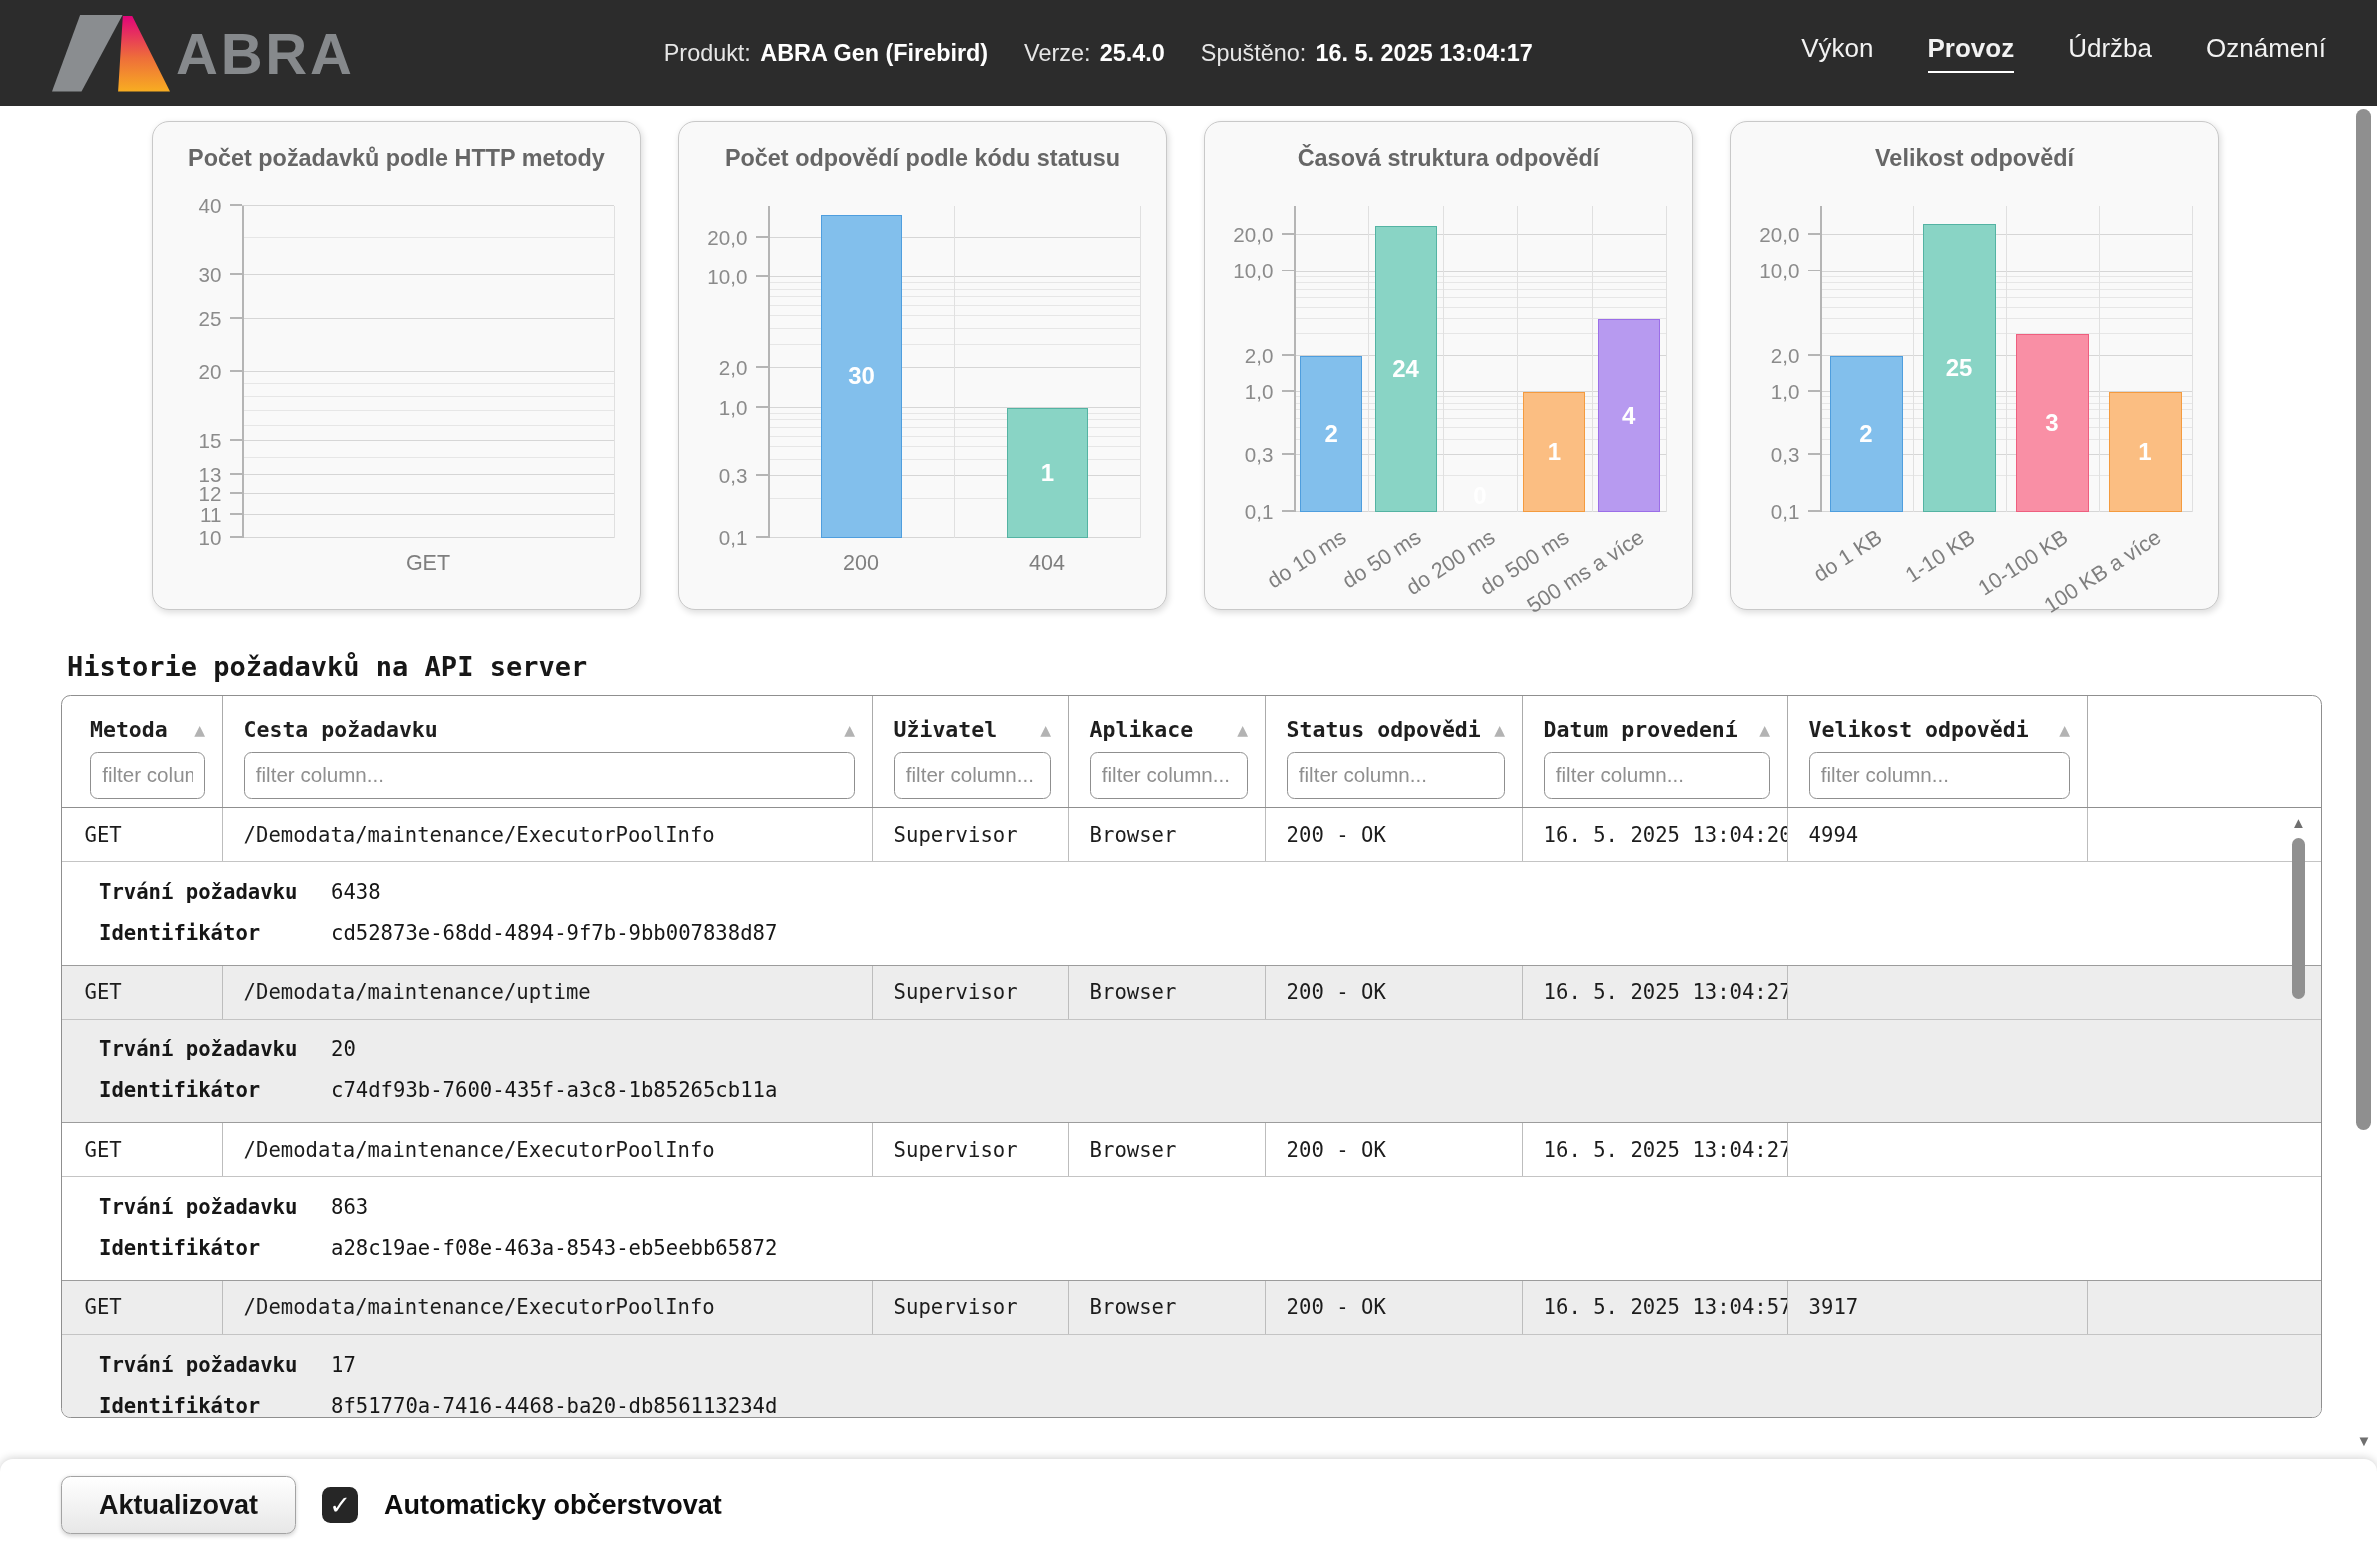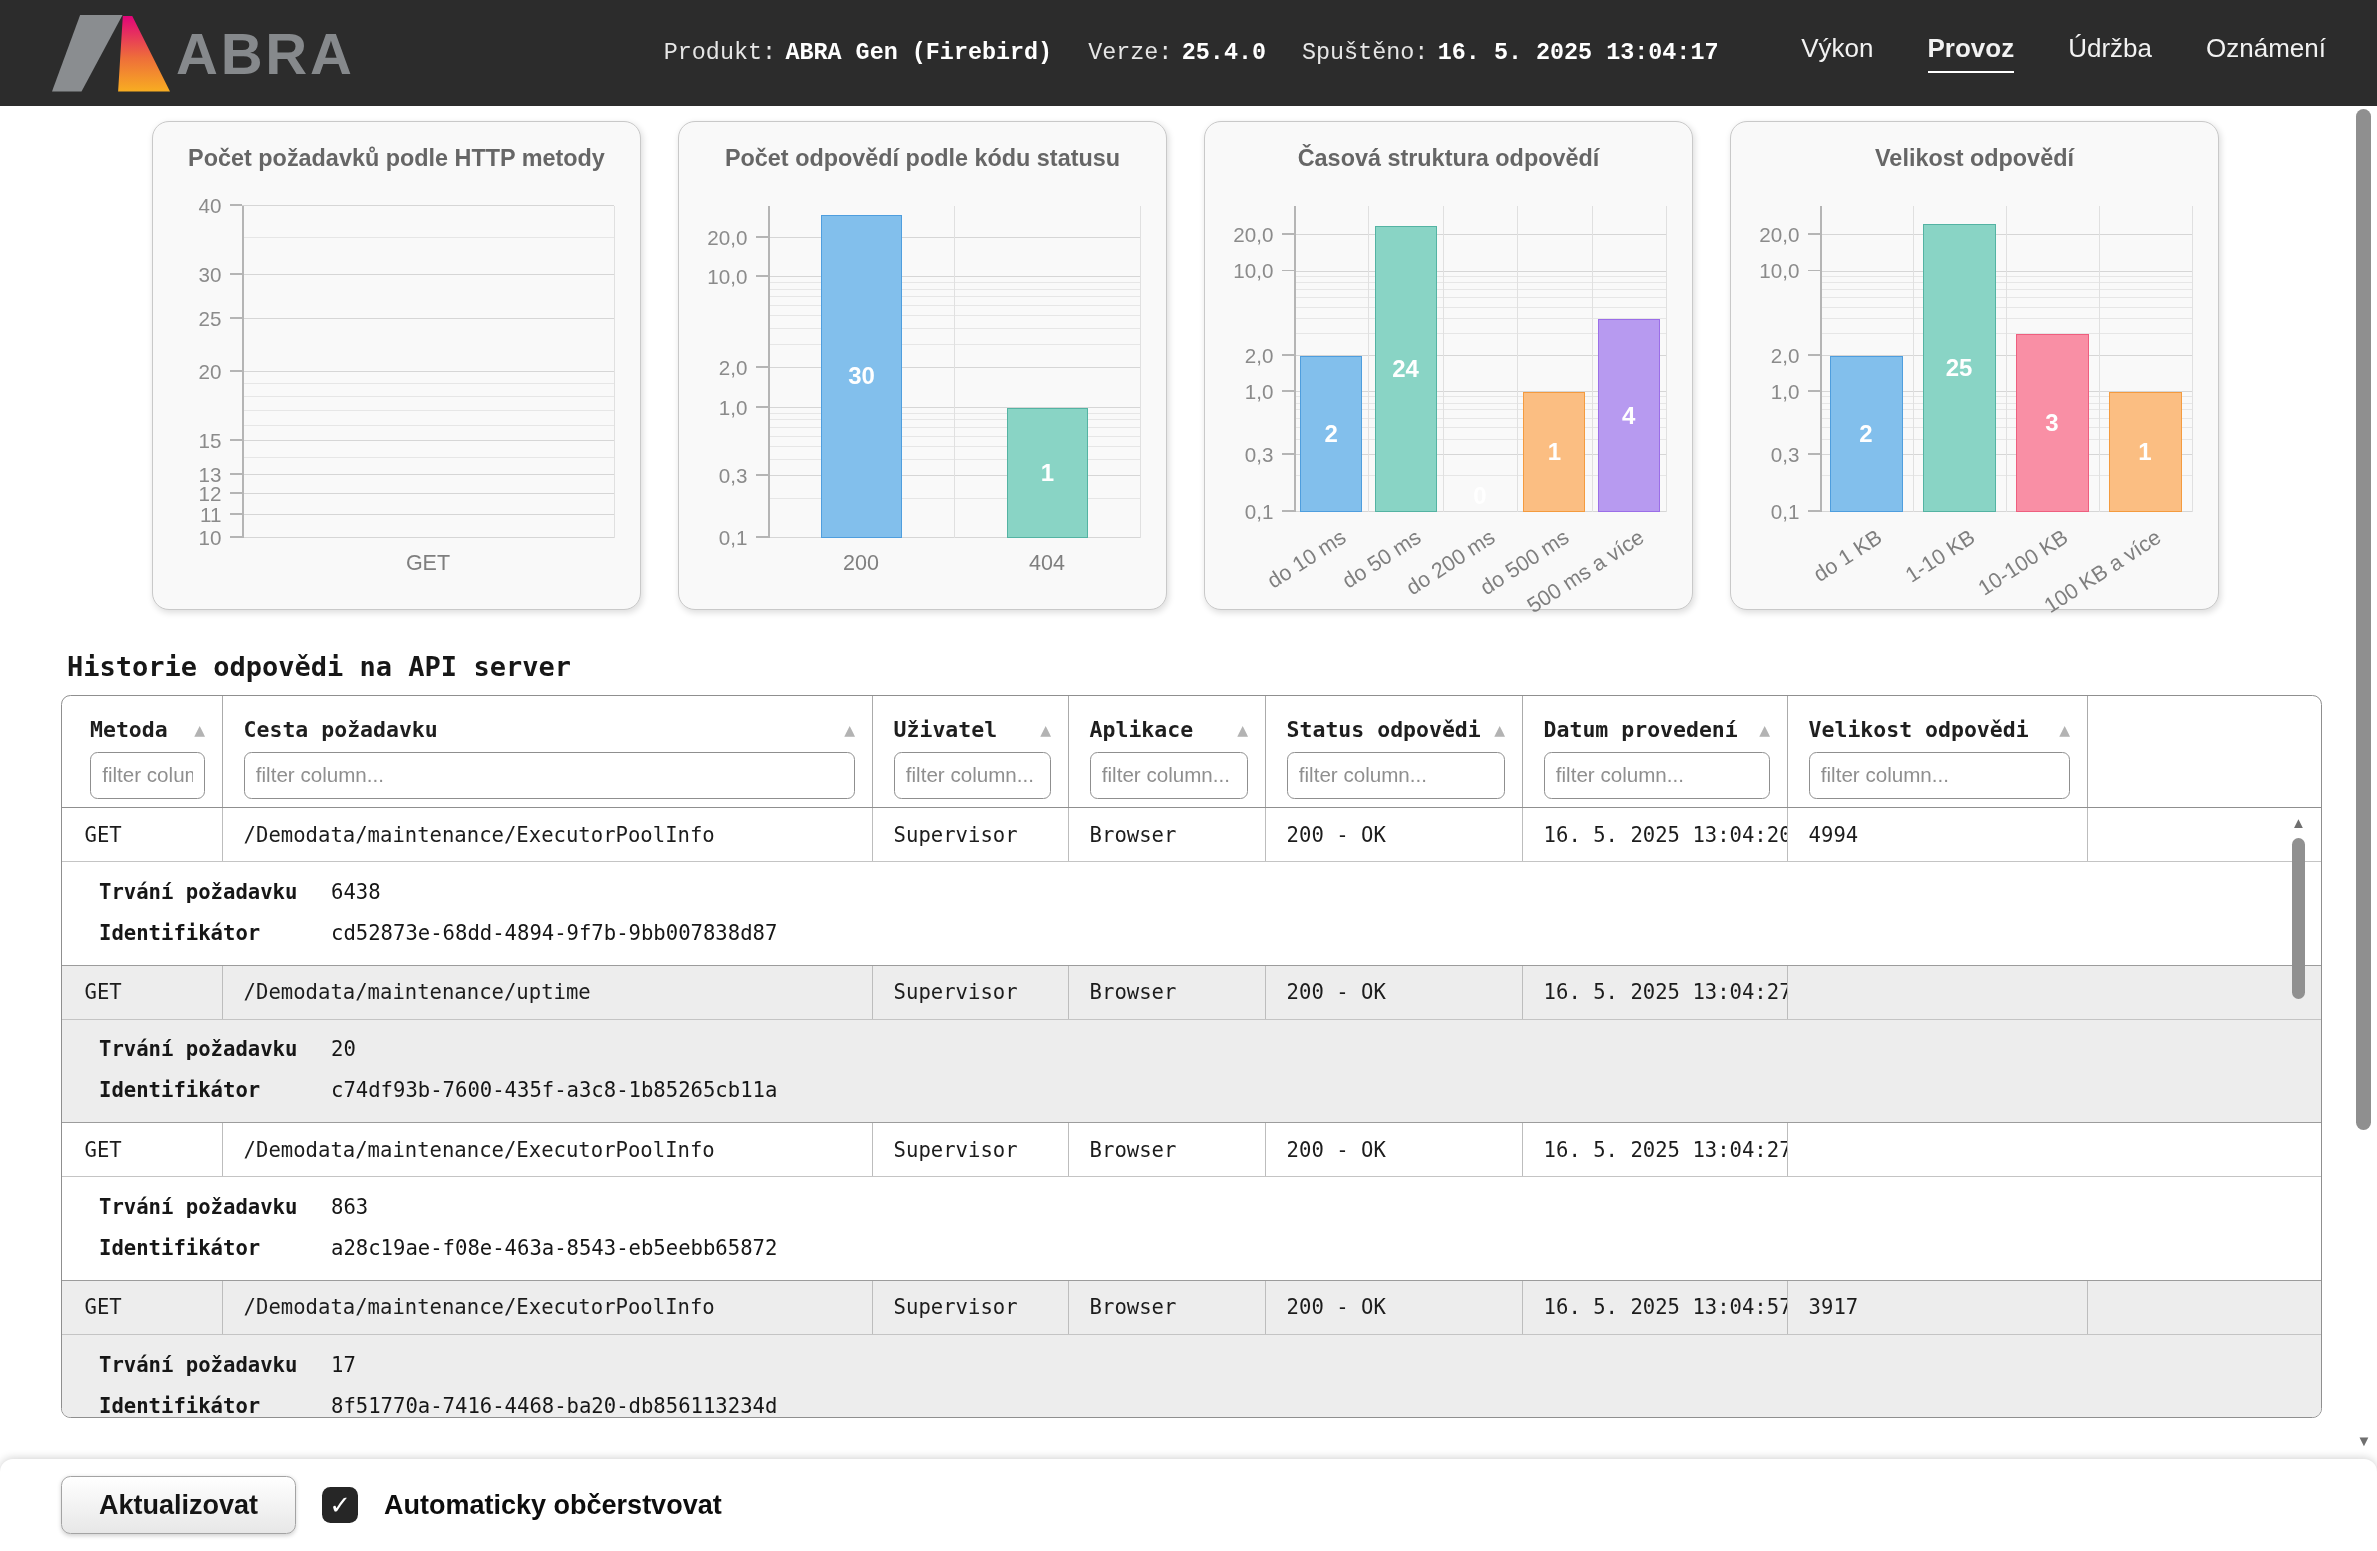--- a/index.html
+++ b/index.html
@@ -8,21 +8,21 @@
   
   header { height:106px; background:#2c2c2c; display:flex; align-items:center; padding:0 52px; position:relative; }
   .logo { display:flex; align-items:center; gap:6px; }
   .logo-mark { width:118px; height:77px; position:relative; }
   .logo-left { position:absolute; inset:0; background:#8a8d90;
                clip-path:polygon(0% 100%, 25% 100%, 60% 0%, 24% 0%); }
   .logo-right{ position:absolute; inset:0;
                background:linear-gradient(180deg,#e0017b 0%,#ee6d3a 55%,#f8ae21 100%);
                clip-path:polygon(60% 2%, 68% 2%, 100% 100%, 56% 100%); }
   .logo-text { font-weight:bold; font-size:58px; color:#86898c; letter-spacing:2.8px; }
-  .product-info { margin-left:309px; display:flex; gap:36px; font-size:23.4px; align-items:center;font-family:Liberation Mono, monospace; }
+  .product-info { margin-left:309px; display:flex; gap:36px; font-size:23.4px; align-items:center; }
   .pi-group { display:flex; gap:9.4px; align-items:center; }
   .pi-label { color:#e6e6e6; }
   .pi-value { color:#fff; font-weight:bold; }
   nav { margin-left:auto; display:flex; gap:54px; font-size:26px; color:#f2f2f2; align-items:flex-end; }
   .nav-item { padding-bottom:7.5px; border-bottom:2.8px solid transparent; cursor:pointer; }
   .nav-item.active { font-weight:bold; border-bottom-color:#fff; }
   
   .charts { display:flex; gap:37px; padding:15px 159px 0 152px; }
   .chart-card { flex:1; height:489px; background:#f9f9f9; border:1.9px solid #c9c9c9;
                 border-radius:17px; position:relative; box-shadow:1.9px 2.8px 6.6px rgba(0,0,0,.13); }
@@ -333,21 +333,21 @@
           </div>
           <div class="xlabel rot" style="left: calc(62.5% + 13px);">10-100 KB</div>
           <div class="bar" style="left: calc(87.5% - 37px); width: 73px; height: 39.3071%; background: rgb(251, 190, 130); border-color: rgb(244, 155, 63);">
             <div class="bar-label">1</div>
           </div>
           <div class="xlabel rot" style="left: calc(87.5% + 13px);">100 KB a více</div>
         </div>
     </div>
   </section>
 
-  <h2 class="table-title">Historie odpovědi na API server</h2>
+  <h2 class="table-title">Historie požadavků na API server</h2>
 
   <div class="table-card">
     <div class="thead" id="thead">
         <div class="th"><div class="th-top">
             <span>Metoda</span>
             <span class="sort-icon">▲</span>
           </div><input placeholder="filter column..." style=""></div>
         <div class="th"><div class="th-top">
             <span>Cesta požadavku</span>
             <span class="sort-icon">▲</span>

